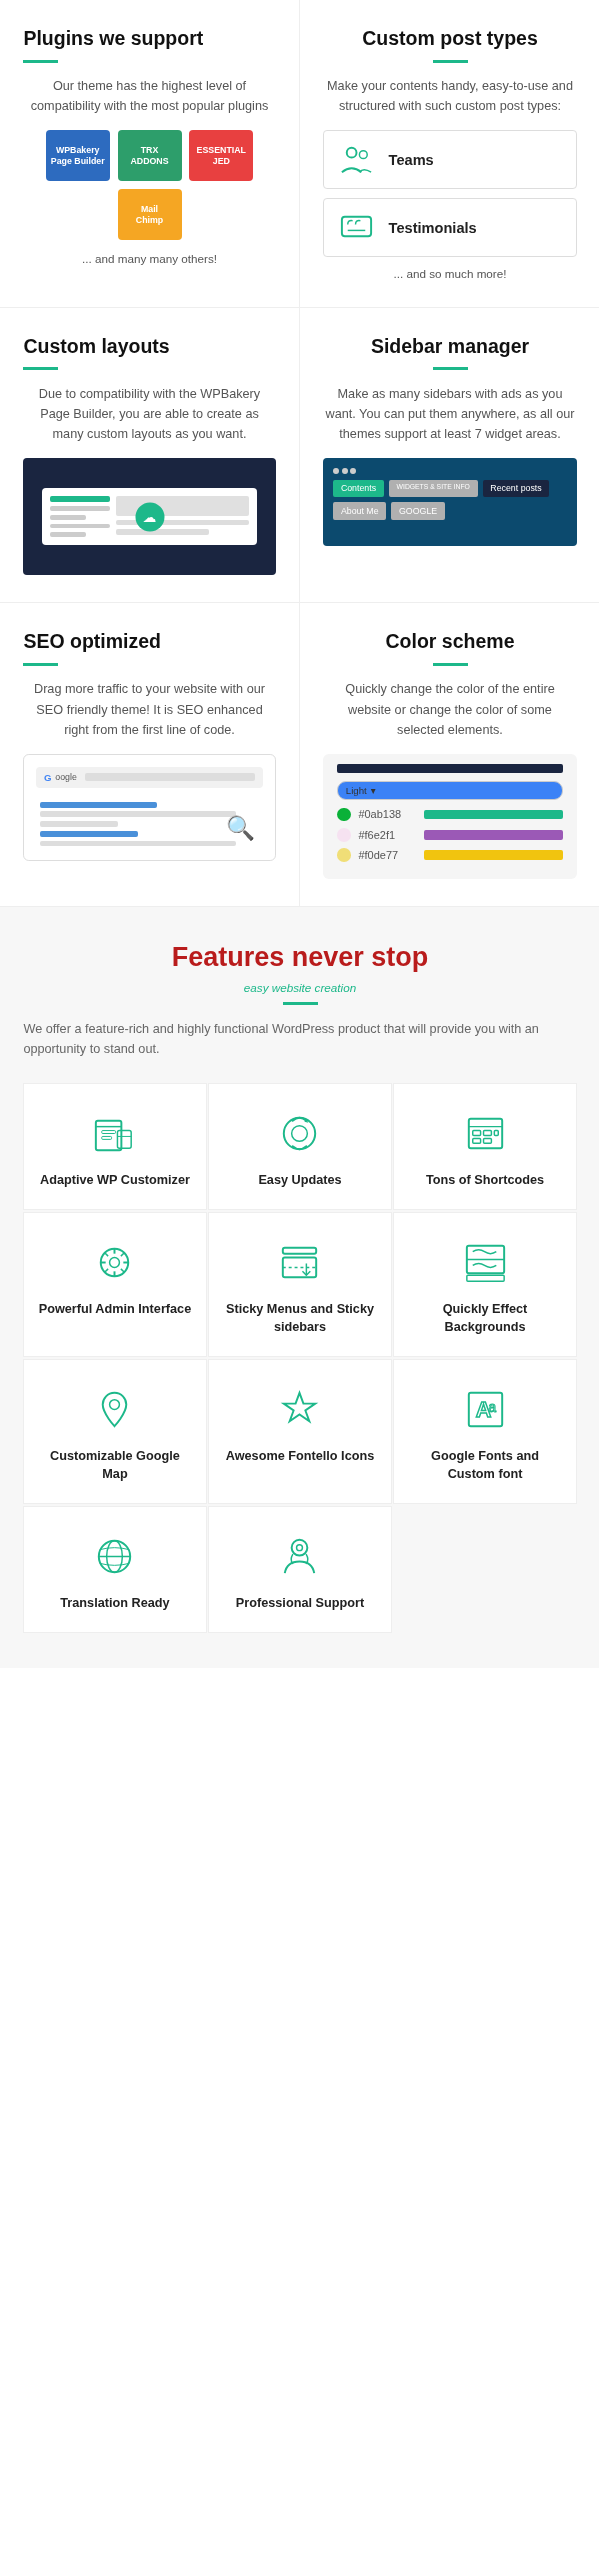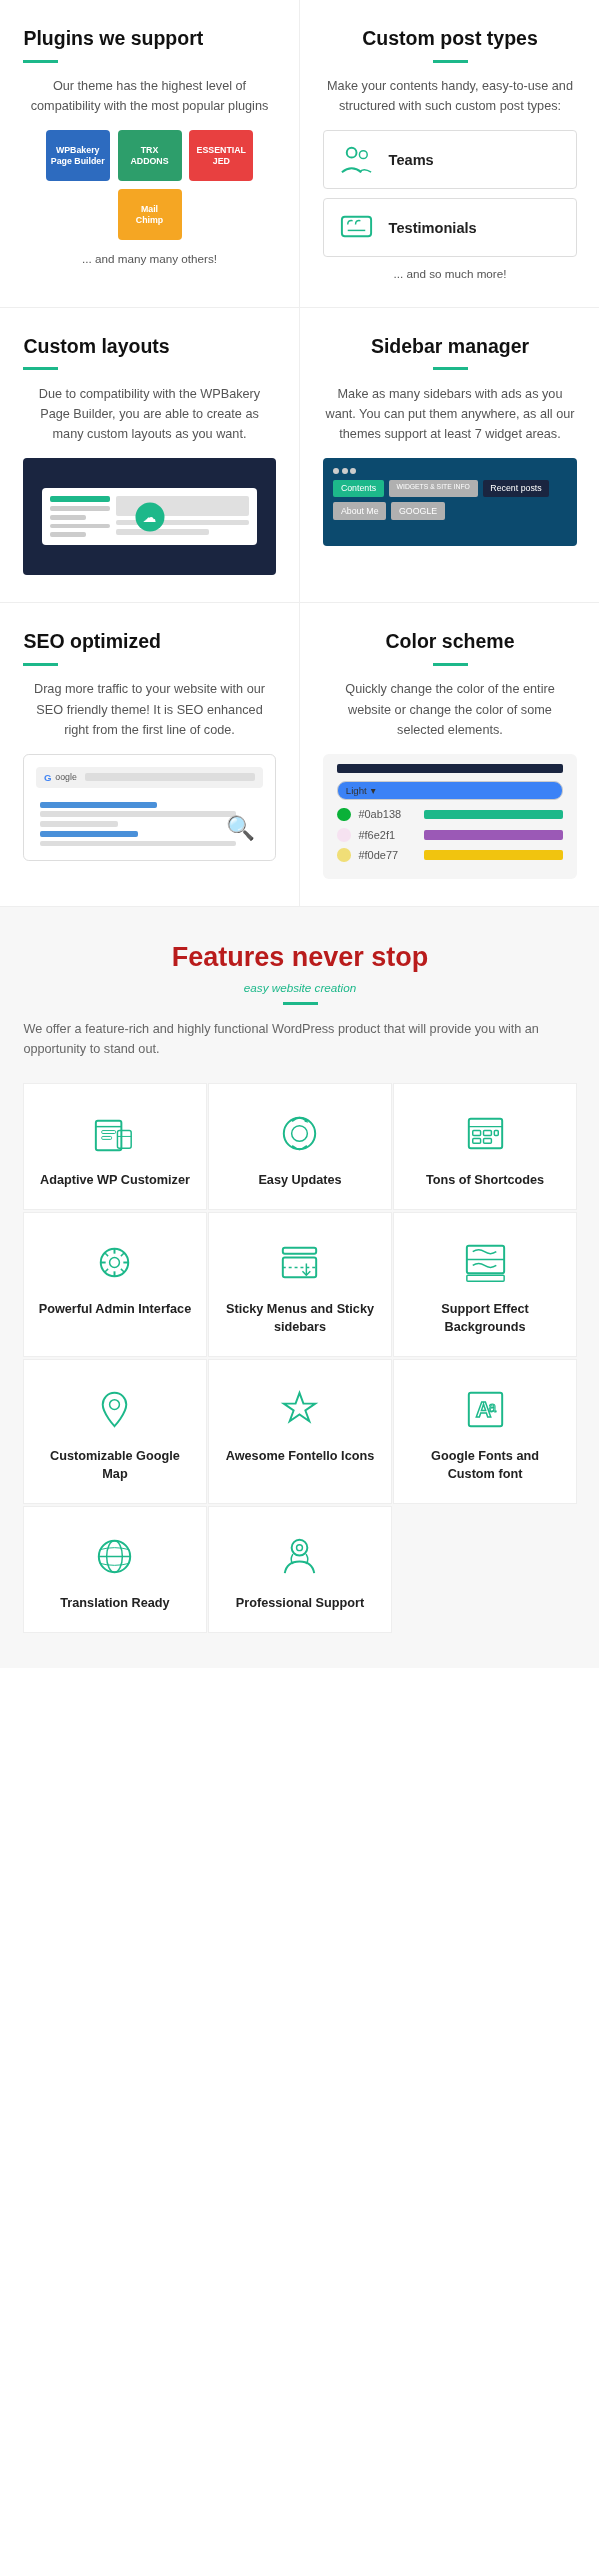--- a/index.html
+++ b/index.html
@@ -607,21 +607,21 @@
     <div class="feature-item">
       <div class="feature-icon">
         <svg width="53" height="53" viewBox="0 0 54 54" fill="none">
           <rect x="8" y="10" width="38" height="28" rx="2" stroke="#1db88a" stroke-width="2" fill="none"></rect>
           <rect x="8" y="40" width="38" height="6" rx="1" stroke="#1db88a" stroke-width="1.5" fill="none"></rect>
           <line x1="8" y1="24" x2="46" y2="24" stroke="#1db88a" stroke-width="1.5"></line>
           <path d="M14 16 Q20 12 26 16 Q32 20 38 16" stroke="#1db88a" stroke-width="1.5" fill="none"></path>
           <path d="M14 30 Q20 26 26 30 Q32 34 38 30" stroke="#1db88a" stroke-width="1.5" fill="none"></path>
         </svg>
       </div>
-      <span class="feature-label">Support Effect
+      <span class="feature-label">Quickly Effect
 Backgrounds</span>
     </div>
 
     <div class="feature-item">
       <div class="feature-icon">
         <svg width="53" height="53" viewBox="0 0 54 54" fill="none">
           <path d="M27 10 C20 10 15 15.5 15 22 C15 31 27 44 27 44 C27 44 39 31 39 22 C39 15.5 34 10 27 10Z" stroke="#1db88a" stroke-width="2" fill="none"></path>
           <circle cx="27" cy="22" r="5" stroke="#1db88a" stroke-width="1.5" fill="none"></circle>
         </svg>
       </div>

